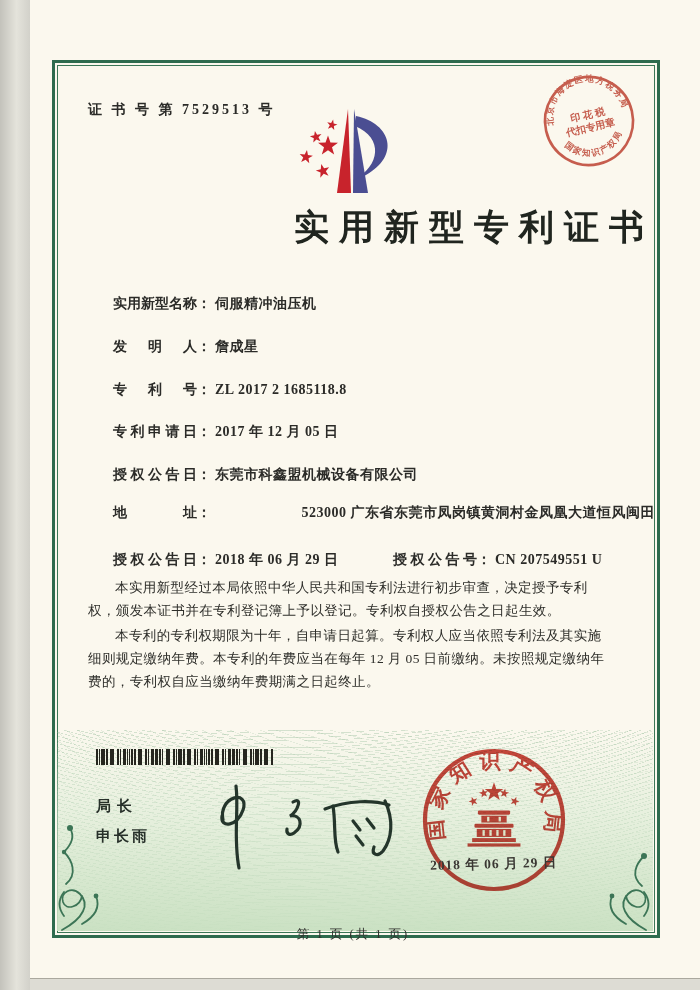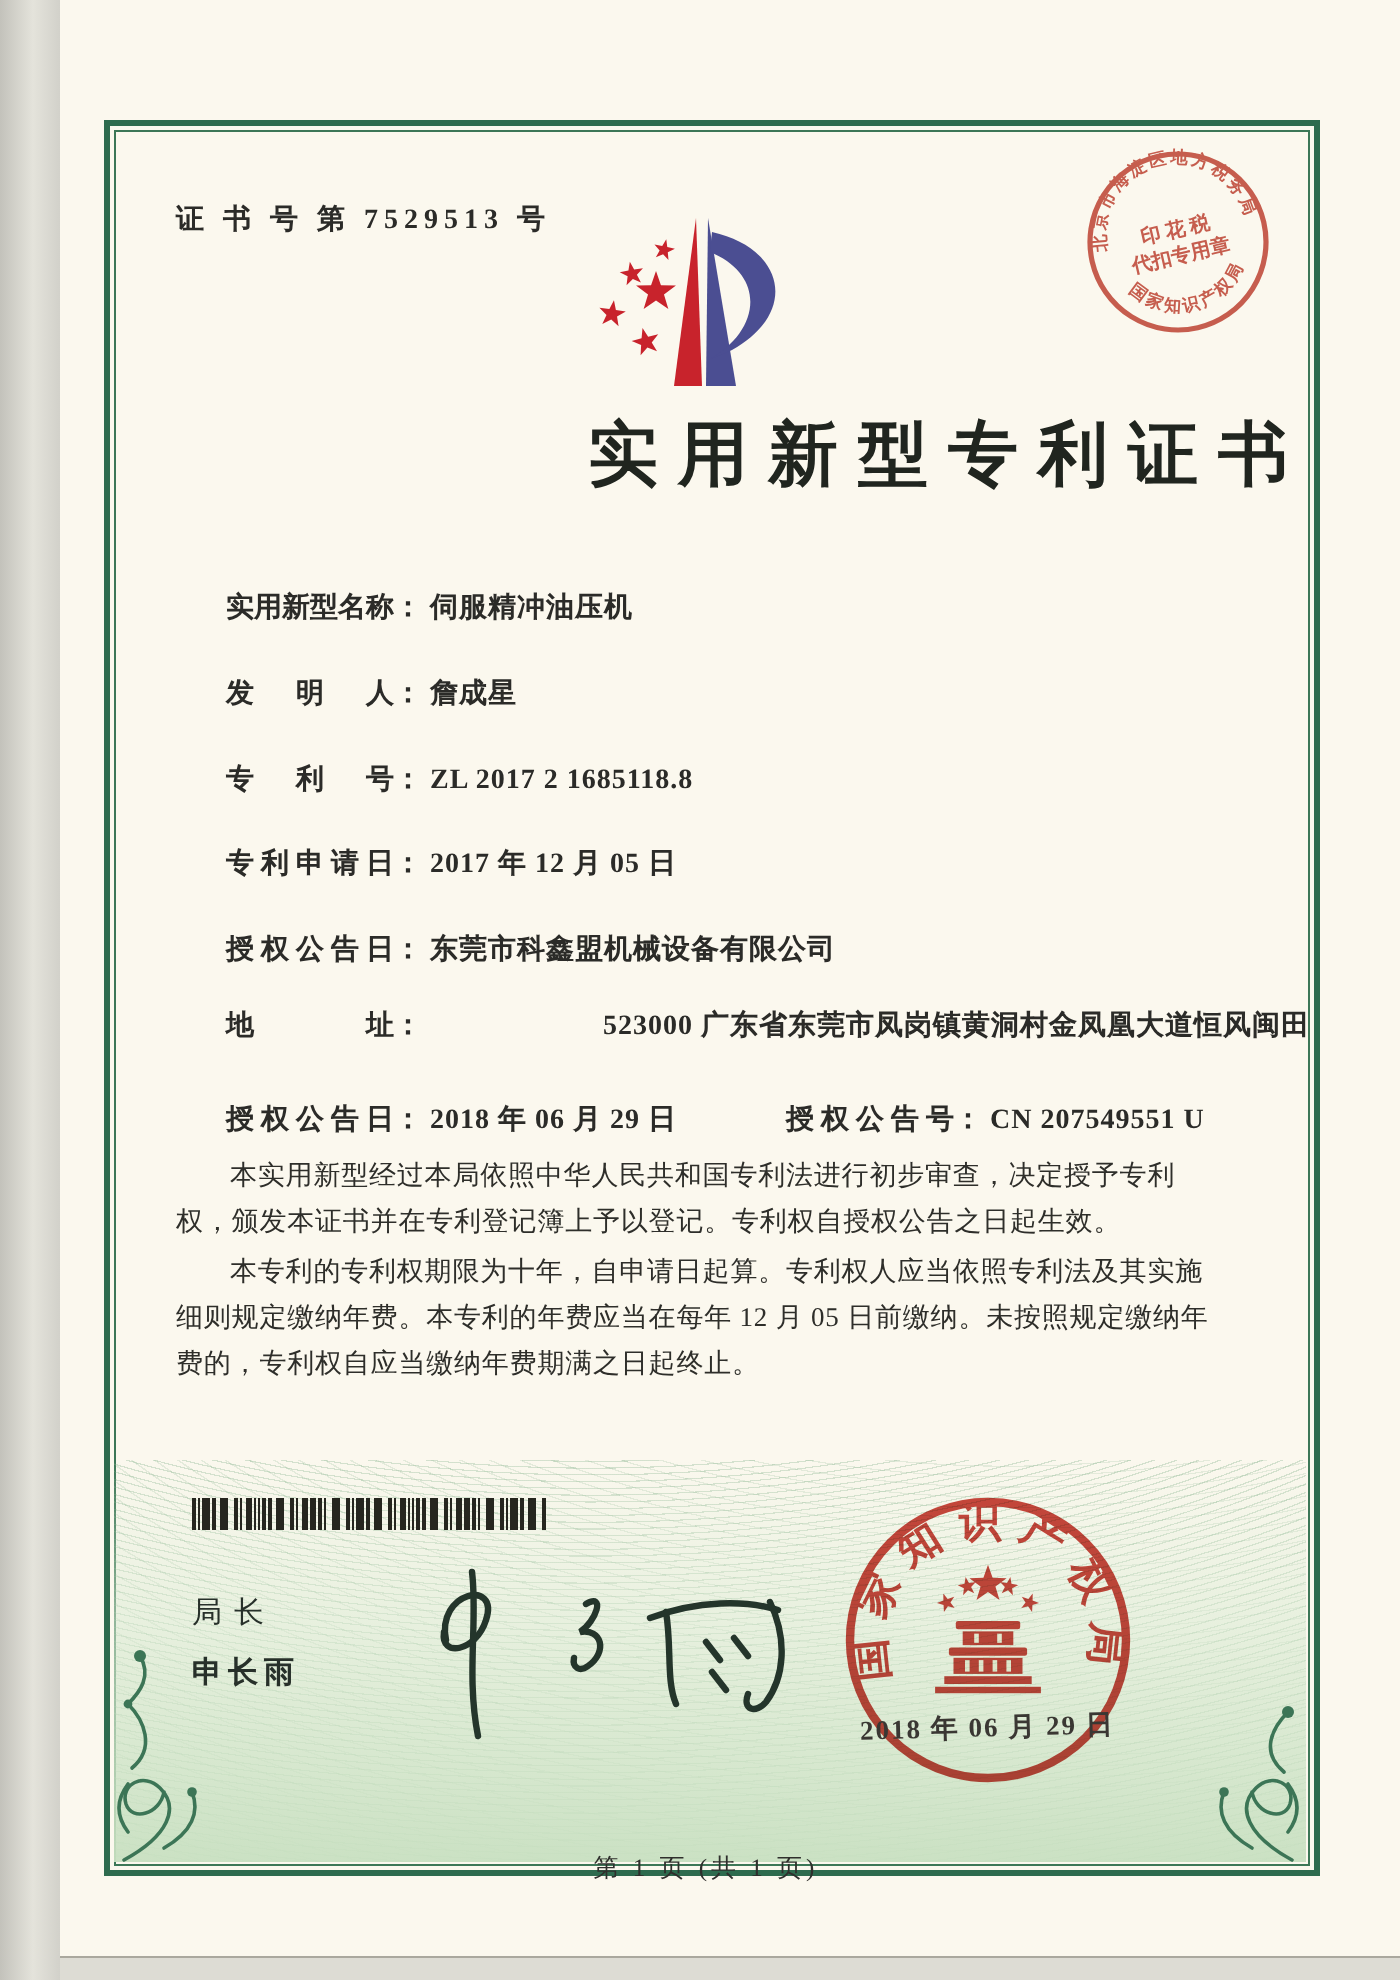--- a/index.html
+++ b/index.html
@@ -31,21 +31,21 @@
   .fval{letter-spacing:.5px;}
   .val-block{display:inline-block;vertical-align:top;white-space:normal;width:440px;text-align:right;}
   .val-block .l2{margin-top:7px;}
   .row-right{left:368px;}
   .paras{left:88px;top:576px;width:526px;font-size:13.5px;line-height:23px;color:#2e2e2a;letter-spacing:.4px;}
   .paras p{margin:0 0 2px 0;text-indent:2em;}
   .barcode{left:96px;top:749px;width:177px;height:16px;
     background-image:
       repeating-linear-gradient(90deg,#26261f 0 2px,rgba(0,0,0,0) 2px 3px,#26261f 3px 4px,rgba(0,0,0,0) 4px 7px),
       repeating-linear-gradient(90deg,#26261f 0 1px,rgba(0,0,0,0) 1px 5px,#26261f 5px 7px,rgba(0,0,0,0) 7px 11px);}
-  .sig-title{left:96px;top:797px;font-size:15px;font-weight:400;letter-spacing:6px;color:#27302a;}
+  .sig-title{left:96px;top:797px;font-size:15px;font-weight:700;letter-spacing:6px;color:#27302a;}
   .sig-name{left:96px;top:827px;font-size:15px;font-weight:600;letter-spacing:3px;color:#27302a;}
   .seal-date{left:430px;top:855px;width:140px;font-size:13.5px;font-weight:600;color:#3a3733;
              letter-spacing:1px;transform:rotate(-1.5deg);}
   .footer{left:52px;top:926px;width:602px;text-align:center;font-size:12.5px;color:#2f2f2c;letter-spacing:2px;}
   .stamp-svg{mix-blend-mode:multiply;}
   .seal-svg{mix-blend-mode:multiply;}
   svg text{font-family:"Liberation Serif","DejaVu Serif",serif;}
 </style>
 </head>
 <body>

